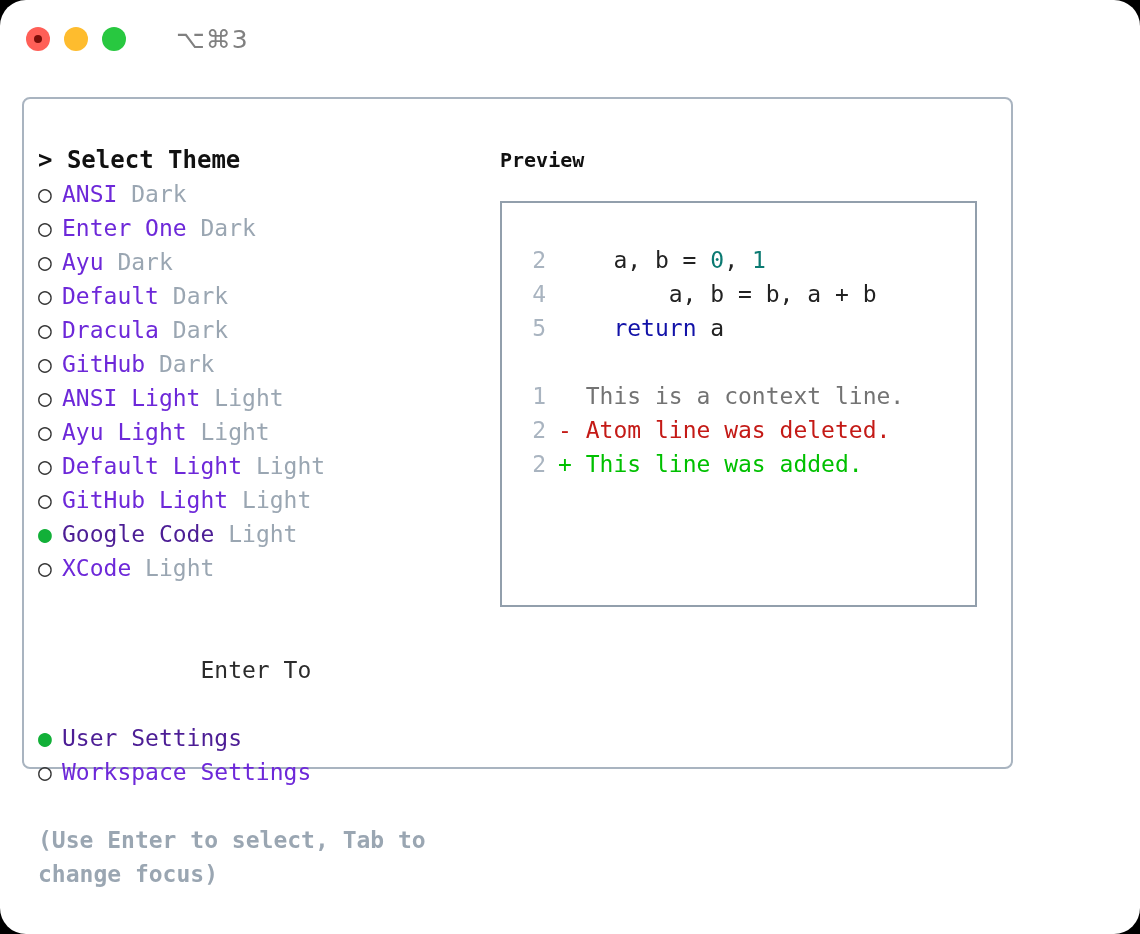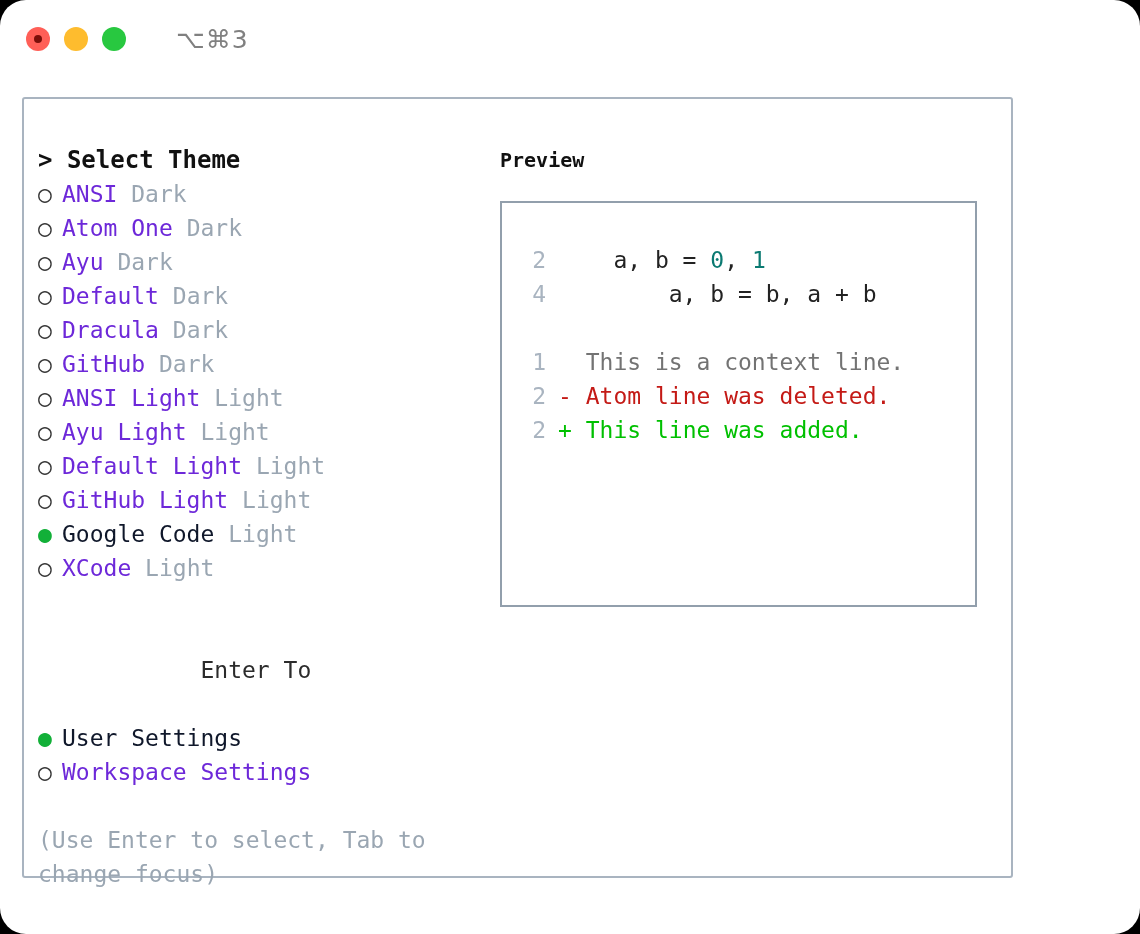--- a/index.html
+++ b/index.html
@@ -62,23 +62,23 @@
     color: #808080;
     font-family: "DejaVu Sans", "Liberation Sans", sans-serif;
     letter-spacing: 1px;
   }
   
   .panel {
     position: absolute;
     left: 22px;
     top: 97px;
     width: 991px;
-    height: 781px;
+    height: 672px;
     border: 2px solid #a9b4c0;
-    border-radius: 3px;
+    border-radius: 8px;
     box-sizing: border-box;
   }
   .columns {
     position: absolute;
     left: 0; top: 0;
     width: 100%; height: 100%;
   }
   
   .left-col {
     position: absolute;
@@ -100,35 +100,36 @@
     white-space: pre;
   }
   .bullet {
     display: inline-block;
     width: 24px;
   }
   .bullet.on { color: #12b038; }
   .bullet.off { color: #3a3a3a; }
   .bullet.none { color: transparent; }
   .row-label { color: #6d28d9; }
-  .row-label.selected { color: #0f172a; }
+  .row-label.selected { color: #4c1d95; }
   .row-variant { color: #9aa6b2; margin-top: 24px; }
   .group-gap { height: 34px; }
   .apply-header {
     font-size: 23px;
     line-height: 34px;
     color: #2b2b2b;
     white-space: pre;
   }
   .hint {
     margin-top: 34px;
     font-size: 23px;
     line-height: 34px;
     color: #9aa6b2;
     width: 410px;
+    font-weight: bold;
   }
   
   .right-col {
     position: absolute;
     left: 476px;
     top: 44px;
     width: 500px;
   }
   .preview-title {
     font-size: 20px;
@@ -179,21 +180,21 @@
     <span class="shortcut">⌥⌘3</span>
   </div>
 
   <div class="panel">
     <div class="columns">
 
       <div class="left-col">
         <div class="section-header">&gt; Select Theme</div>
         <div id="theme-list">
             <div class="list-row"><span class="bullet off">○</span><span class="row-label">ANSI</span><span> </span><span class="row-variant">Dark</span></div>
-            <div class="list-row"><span class="bullet off">○</span><span class="row-label">Atom One</span><span> </span><span class="row-variant">Dark</span></div>
+            <div class="list-row"><span class="bullet off">○</span><span class="row-label">Enter One</span><span> </span><span class="row-variant">Dark</span></div>
             <div class="list-row"><span class="bullet off">○</span><span class="row-label">Ayu</span><span> </span><span class="row-variant">Dark</span></div>
             <div class="list-row"><span class="bullet off">○</span><span class="row-label">Default</span><span> </span><span class="row-variant">Dark</span></div>
             <div class="list-row"><span class="bullet off">○</span><span class="row-label">Dracula</span><span> </span><span class="row-variant">Dark</span></div>
             <div class="list-row"><span class="bullet off">○</span><span class="row-label">GitHub</span><span> </span><span class="row-variant">Dark</span></div>
             <div class="list-row"><span class="bullet off">○</span><span class="row-label">ANSI Light</span><span> </span><span class="row-variant">Light</span></div>
             <div class="list-row"><span class="bullet off">○</span><span class="row-label">Ayu Light</span><span> </span><span class="row-variant">Light</span></div>
             <div class="list-row"><span class="bullet off">○</span><span class="row-label">Default Light</span><span> </span><span class="row-variant">Light</span></div>
             <div class="list-row"><span class="bullet off">○</span><span class="row-label">GitHub Light</span><span> </span><span class="row-variant">Light</span></div>
             <div class="list-row"><span class="bullet on">●</span><span class="row-label selected">Google Code</span><span> </span><span class="row-variant">Light</span></div>
             <div class="list-row"><span class="bullet off">○</span><span class="row-label">XCode</span><span> </span><span class="row-variant">Light</span></div>
@@ -211,20 +212,21 @@
 
         <div class="hint">(Use Enter to select, Tab to change focus)</div>
       </div>
 
       <div class="right-col">
         <div class="preview-title">Preview</div>
         <div class="preview-box">
           <div id="code-block">
               <div class="code-line"><span class="lineno">2</span><span class="txt">    a, b = </span><span class="num">0</span><span class="txt">, </span><span class="num">1</span></div>
               <div class="code-line"><span class="lineno">4</span><span class="txt">        a, b = b, a + b</span></div>
+              <div class="code-line"><span class="lineno">5</span><span class="txt">    </span><span class="kw">return</span><span class="txt"> a</span></div>
             </div>
           <div class="blank-line"></div>
           <div id="diff-block">
               <div class="code-line"><span class="lineno">1</span><span class="diff-ctx"> </span><span class="diff-ctx"> This is a context line.</span></div>
               <div class="code-line"><span class="lineno">2</span><span class="diff-del">-</span><span class="diff-del"> Atom line was deleted.</span></div>
               <div class="code-line"><span class="lineno">2</span><span class="diff-add">+</span><span class="diff-add"> This line was added.</span></div>
             </div>
         </div>
       </div>
 

